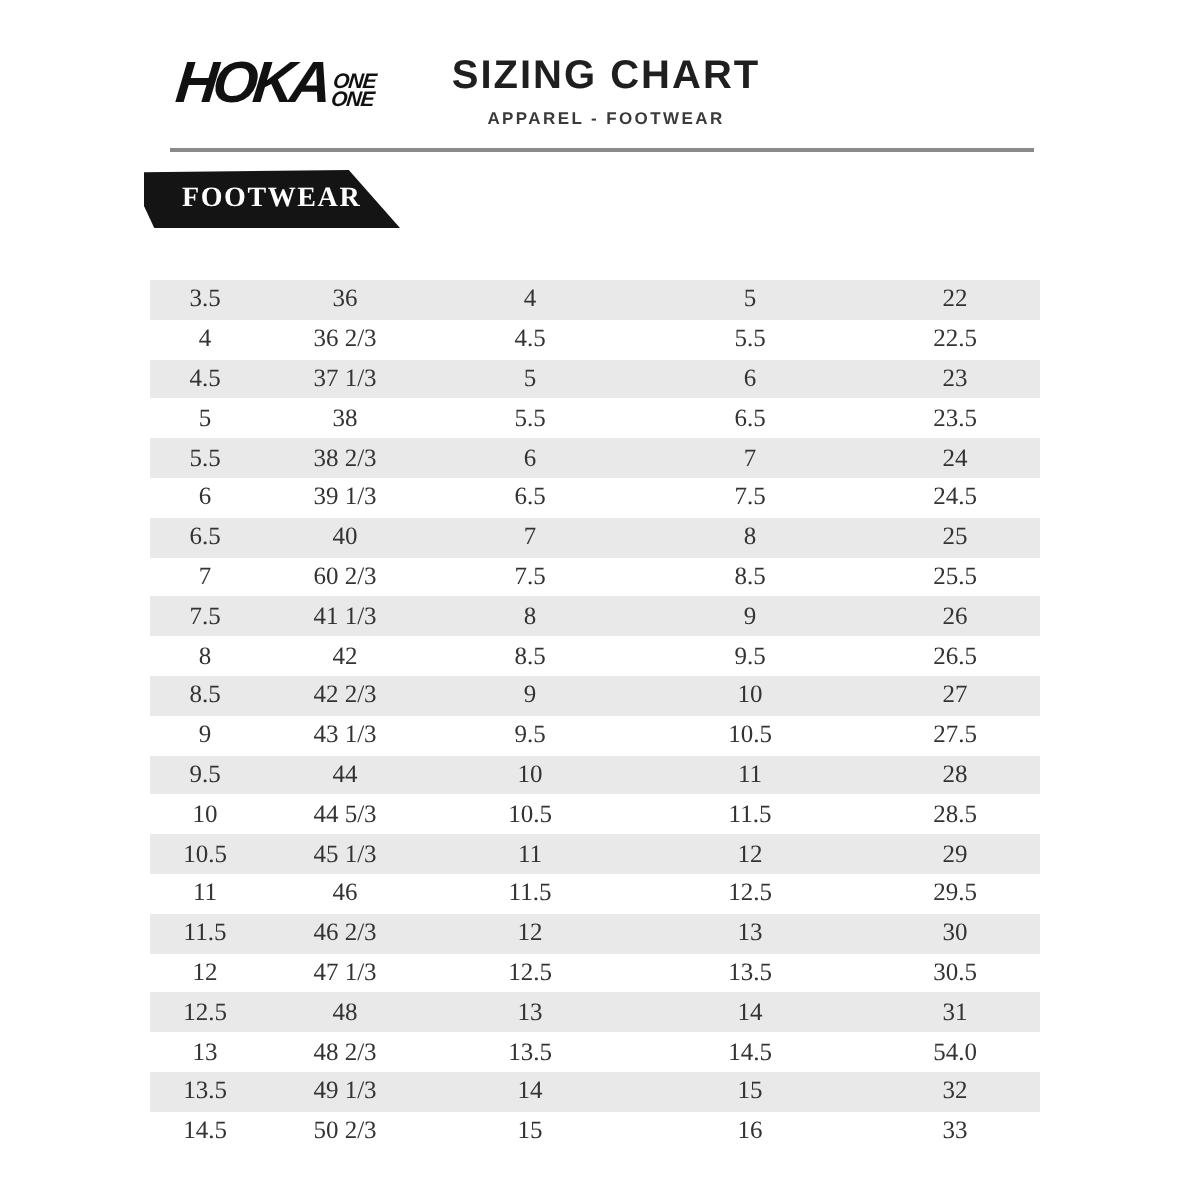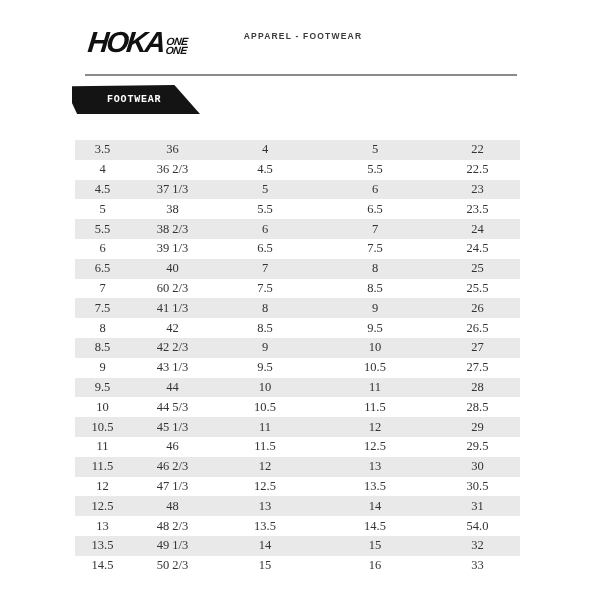--- a/index.html
+++ b/index.html
@@ -83,25 +83,25 @@
     position: absolute;
     left: 72px;
     top: 85px;
     width: 128px;
     height: 29px;
     background: var(--banner-bg, #141414);
     clip-path: polygon(0 4%, 80% 0, 100% 100%, 4% 100%, 0 62%);
   }
   .banner-label {
     display: block;
-    padding-left: 35px;
+    padding-left: 19px;
     line-height: 29px;
-    font-family: Liberation Mono, monospace;
+    font-family: Liberation Serif, serif;
     font-weight: 800;
-    font-size: 10px;
+    font-size: 14px;
     letter-spacing: 0.8px;
     color: #ffffff;
   }
 
   
   .thead {
     position: absolute;
     top: 121px;
     left: 0;
     width: 600px;
@@ -142,20 +142,21 @@
 </head>
 <body>
 
 <div class="page">
 
   <div class="logo">
     <span class="hoka">HOKA</span><span class="oneone"><span>ONE</span><span>ONE</span></span>
   </div>
 
   <div class="titleblock">
+    <div class="title">SIZING CHART</div>
     <div class="subtitle">APPAREL - FOOTWEAR</div>
   </div>
 
   <div class="rule"></div>
 
   <div class="banner">
     <span class="banner-label">FOOTWEAR</span>
   </div>
 
 

